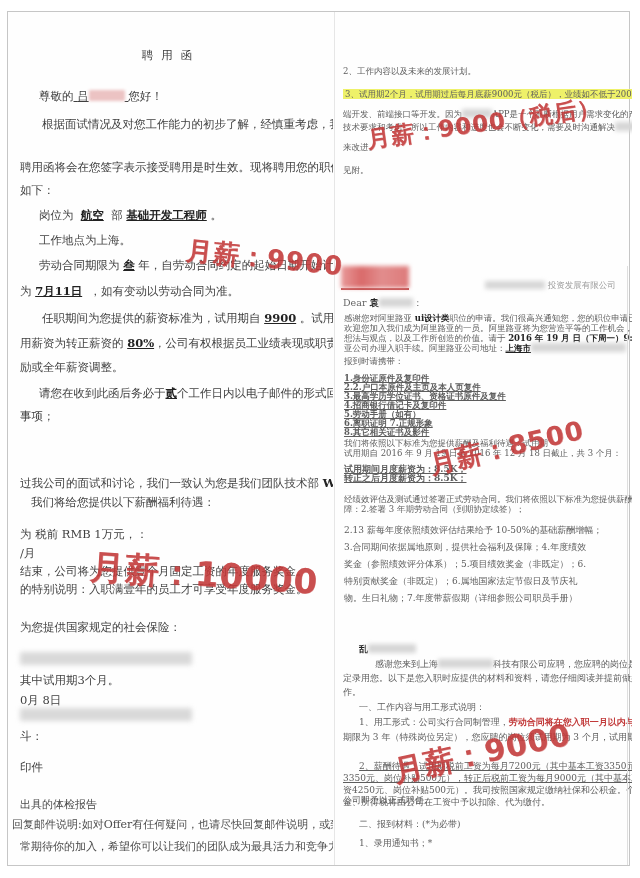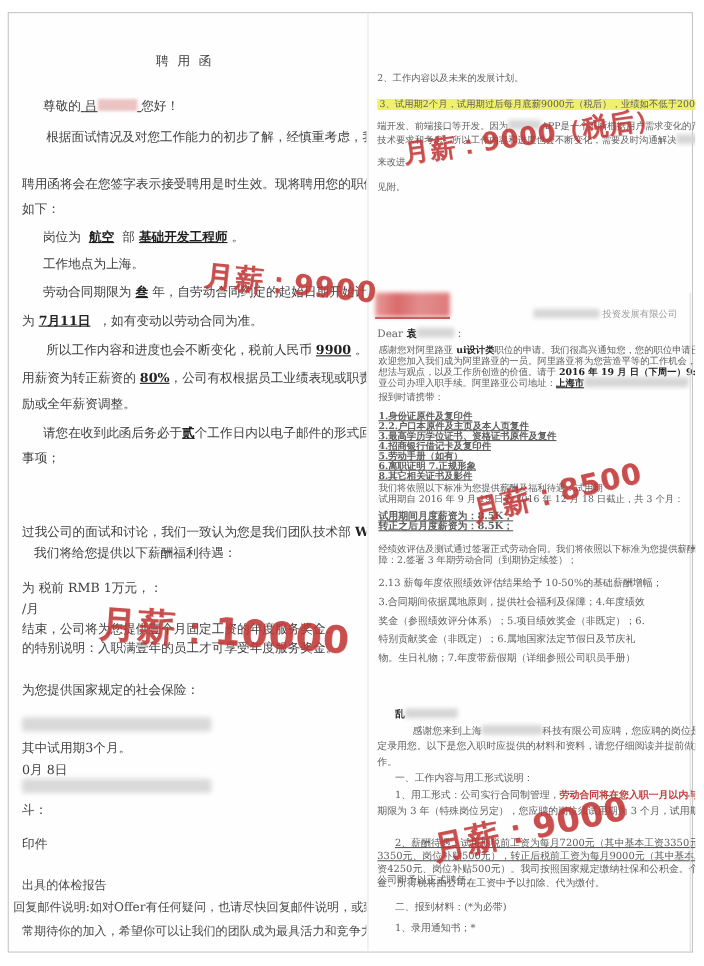--- a/index.html
+++ b/index.html
@@ -71,21 +71,21 @@
   <div class="line" style="top:221px;left:30px;">工作地点为上海。</div>
 
   <div class="line" style="top:246px;left:30px;">
     <span>劳动合同期限为</span>&nbsp;<span class="bu">叁</span>&nbsp;<span>年，自劳动合同约定的起始日期开始计算，试用期</span>
   </div>
   <div class="line" style="top:272px;left:11px;">
     <span>为</span>&nbsp;<span class="bu">7月11日</span>&nbsp;&nbsp;<span>，如有变动以劳动合同为准。</span>
   </div>
 
   <div class="line" style="top:299px;left:33px;">
-    <span>所以工作内容和进度也会不断变化，税前人民币</span>&nbsp;<span class="bu">9900</span>&nbsp;<span>。试用期</span>
+    <span>任职期间为您提供的薪资标准为，试用期自</span>&nbsp;<span class="bu">9900</span>&nbsp;<span>。试用期</span>
   </div>
   <div class="line" style="top:324px;left:11px;">
     <span>用薪资为转正薪资的</span>&nbsp;<span class="bu">80%</span><span>，公司有权根据员工业绩表现或职责变更，予以月</span>
   </div>
   <div class="line" style="top:348px;left:11px;">励或全年薪资调整。</div>
 
   <div class="line" style="top:374px;left:30px;">
     <span>请您在收到此函后务必于</span><span class="bu">贰</span><span>个工作日内以电子邮件的形式回复，予以确认</span>
   </div>
   <div class="line" style="top:397px;left:11px;">事项；</div>

